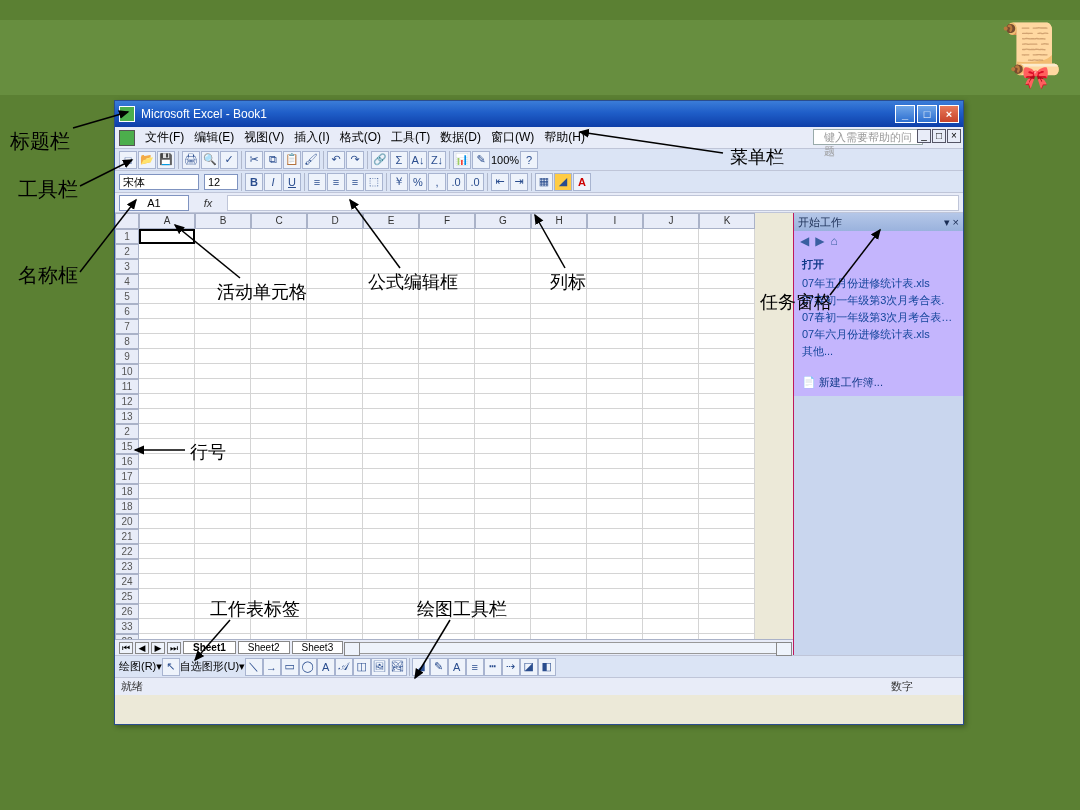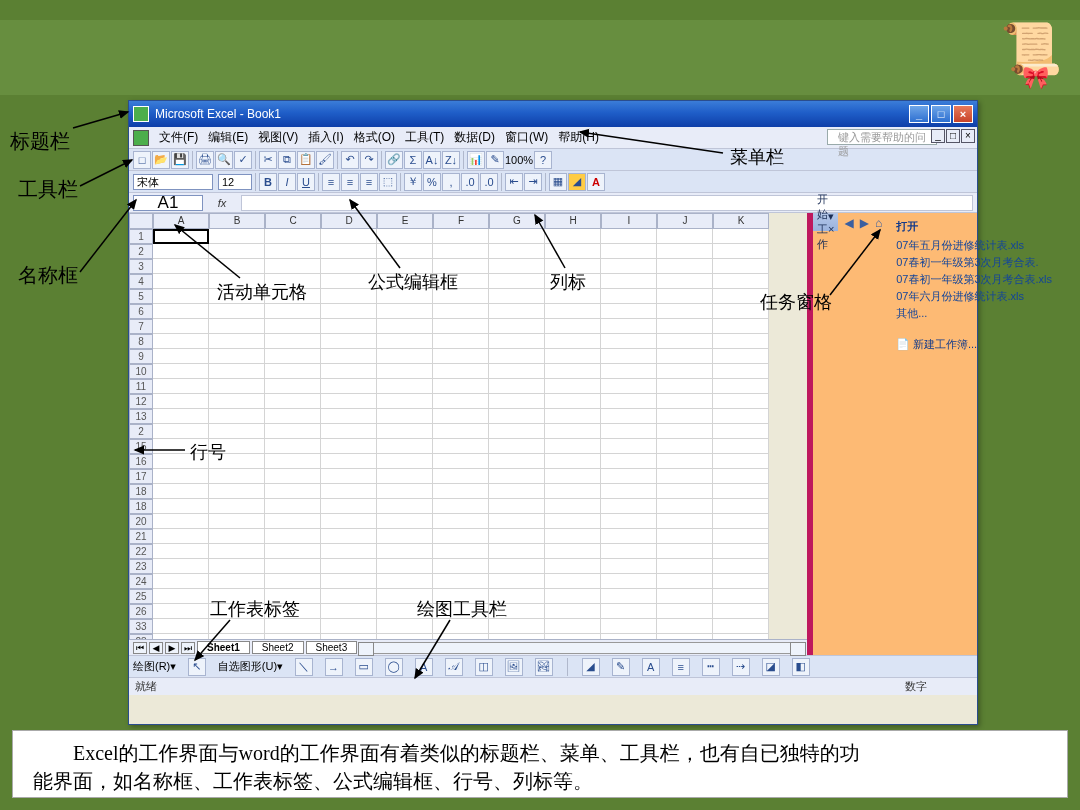--- a/index.html
+++ b/index.html
@@ -3,21 +3,21 @@
 <meta charset="utf-8">
 <style>
   * { box-sizing: border-box; }
   html, body { margin: 0; padding: 0; width: 1080px; height: 810px; overflow: hidden; font-family: "Microsoft YaHei", SimSun, Arial, sans-serif; }
   .slide { width: 1080px; height: 810px; background: #5b8033; position: relative; }
   .title-band { position: absolute; top: 20px; left: 0; right: 0; height: 75px; background: #678e3f; }
   .title-text { position: absolute; top: 25px; left: 20px; font-size: 36px; font-weight: bold; color: #fff; text-shadow: 2px 2px 4px rgba(0,0,0,0.4); font-family: "SimHei", "Microsoft YaHei", sans-serif; }
   .scroll-decor { position: absolute; top: 20px; right: 10px; width: 80px; height: 80px; }
   .scroll-decor::before { content:"📜"; font-size: 50px; position: absolute; top: 0; left: 10px; }
   .scroll-decor::after { content:"🎀"; font-size: 22px; position: absolute; top: 45px; left: 32px; color: #1b5fb0; }
-  .screenshot-area { position: absolute; top: 100px; left: 128px; width: 850px; height: 625px; background: #ece9d8; border: 1px solid #2a4d8e; box-shadow: 2px 2px 5px rgba(0,0,0,0.3); }
+  .screenshot-area { position: absolute; top: 100px; left: 114px; width: 850px; height: 625px; background: #ece9d8; border: 1px solid #2a4d8e; box-shadow: 2px 2px 5px rgba(0,0,0,0.3); }
   
   .win-titlebar { height: 26px; background: linear-gradient(180deg, #3b7dd8 0%, #1f5ec8 45%, #0e3ea8 100%); display:flex; align-items:center; color:#fff; font-size:12px; padding:0 4px; }
   .win-titlebar .icon { width:16px; height:16px; background:#4cae4c; border:1px solid #fff; margin-right:6px; }
   .win-titlebar .spacer { flex:1; }
   .win-btn { width:20px; height:18px; margin-left:2px; border:1px solid #fff; display:flex; align-items:center; justify-content:center; font-size:11px; font-weight:bold; }
   .win-min, .win-max { background: linear-gradient(#6fa6e8,#2d6fd0); }
   .win-close { background: linear-gradient(#e87a5a,#c8432a); }
   
   .menubar { height:22px; background:#e8ecf8; display:flex; align-items:center; font-size:12px; padding:0 4px; border-bottom:1px solid #bfc5d8; gap: 2px; color: #000; position:relative; }
   .menubar .app-icon{width:16px;height:16px;background:#4cae4c;border:1px solid #555;margin-right:4px;}
@@ -26,27 +26,27 @@
   .menubar .doc-btns{position:absolute;right:2px;top:2px;display:flex;gap:1px;}
   .menubar .doc-btns span{width:14px;height:14px;border:1px solid #556;background:#e8ecf8;font-size:10px;line-height:12px;text-align:center;}
   
   .toolbar { height:22px; background:#dbe4f5; border-bottom:1px solid #bfc5d8;display:flex;align-items:center;font-size:11px;padding:0 4px;gap:1px;}
   .tbtn{width:18px;height:18px;border:1px solid #a8b4d0;background:#eef3fb;display:inline-flex;align-items:center;justify-content:center;font-size:11px;color:#2a4d8e;}
   .tsep{width:1px;height:18px;background:#b0b8cc;margin:0 2px;}
   .tool2 .fontbox{width:80px;height:16px;border:1px solid #7f93c0;background:#fff;padding-left:3px;font-size:11px;line-height:14px;}
   .tool2 .sizebox{width:34px;height:16px;border:1px solid #7f93c0;background:#fff;padding-left:3px;font-size:11px;line-height:14px;margin-left:4px;}
   
   .fx-row{height:20px;background:#e8ecf8;display:flex;align-items:center;border-bottom:1px solid #bfc5d8;}
-  .namebox{width:70px;height:16px;border:1px solid #7f93c0;background:#fff;margin-left:4px;font-size:17px;text-align:center;line-height:14px;}
+  .namebox{width:70px;height:16px;border:1px solid #7f93c0;background:#fff;margin-left:4px;font-size:11px;text-align:center;line-height:14px;}
   .fxicon{width:38px;height:16px;display:flex;align-items:center;justify-content:center;font-style:italic;font-size:11px;color:#333;}
   .formula-input{flex:1;height:16px;border:1px solid #bfc5d8;background:#fff;margin-right:4px;}
   
   .gridwrap{display:flex;height:442px;}
   .leftgrid{flex:1;display:flex;flex-direction:column;}
-  .taskpane{width:170px;background:#fdba74;border-left:6px solid #be185d;display:flex;flex-direction:row;}
+  .taskpane{width:170px;background:#c4b5fd;border-left:1px solid #be185d;display:flex;flex-direction:column;}
   .colhead{display:flex;height:16px;}
   .corner{width:24px;background:#e8ecf8;border:1px solid #aab2c8;}
   .ch{width:56px;background:#e8ecf8;border:1px solid #aab2c8;font-size:10px;text-align:center;color:#333;line-height:14px;}
   .rows{flex:1;overflow:hidden;}
   .row{display:flex;height:15px;}
   .rh{width:24px;background:#e8ecf8;border:1px solid #aab2c8;font-size:10px;text-align:center;color:#555;line-height:13px;}
   .cell{width:56px;border-right:1px solid #d4d4d4;border-bottom:1px solid #d4d4d4;background:#fff;}
   .cell.active{border:2px solid #000;}
   
   .hscroll{height:16px;background:#e8ecf8;border-top:1px solid #aab2c8;display:flex;align-items:center;font-size:10px;}
@@ -60,21 +60,21 @@
   .hscroll .bar::after{right:-14px;}
   
   .tp-head{height:18px;background:linear-gradient(#b5c7e8,#9ab2dd);font-size:11px;display:flex;align-items:center;padding:0 4px;color:#1a2d55;justify-content:space-between;}
   .tp-nav{height:20px;display:flex;align-items:center;gap:6px;padding:0 6px;color:#3a5fa0;font-size:12px;}
   .tp-section{padding:6px 8px;font-size:11px;}
   .tp-section .hd{color:#123a8a;font-weight:bold;margin-bottom:4px;}
   .tp-section .item{color:#12449a;margin:2px 0;white-space:nowrap;overflow:hidden;text-overflow:ellipsis;}
   .tp-section .new{margin-top:16px;color:#123a8a;}
   .tp-fill{flex:1;background:#c9d6ee;}
   
-  .drawbar{height:22px;background:#dbe4f5;border-top:1px solid #bfc5d8;display:flex;align-items:center;font-size:11px;padding:0 4px;gap:12px;}
+  .drawbar{height:22px;background:#dbe4f5;border-top:1px solid #bfc5d8;display:flex;align-items:center;font-size:11px;padding:0 4px;gap:0;}
   
   .statusbar{height:18px;background:#e8ecf8;border-top:1px solid #bfc5d8;display:flex;align-items:center;font-size:11px;padding:0 6px;color:#333;position:relative;}
   .statusbar .right{position:absolute;right:50px;}
 
   
   .glabel{position:absolute;font-size:20px;color:#000;font-family:"SimSun","Microsoft YaHei",serif;}
   .albl{position:absolute;font-size:18px;color:#000;font-family:"SimSun","Microsoft YaHei",serif;}
 
   
   .footer-box{position:absolute;left:12px;right:12px;bottom:12px;height:68px;background:#fff;border:1px solid #aaa;padding:8px 20px;font-size:20px;line-height:28px;color:#000;font-family:"SimSun","Microsoft YaHei",serif;}
@@ -701,17 +701,13 @@
 
     <line x1="830" y1="295" x2="880" y2="230" stroke="#000" stroke-width="1.5" marker-end="url(#arrhead)"></line>
 
     <line x1="185" y1="450" x2="135" y2="450" stroke="#000" stroke-width="1.5" marker-end="url(#arrhead)"></line>
 
     <line x1="230" y1="620" x2="195" y2="660" stroke="#000" stroke-width="1.5" marker-end="url(#arrhead)"></line>
 
     <line x1="450" y1="620" x2="415" y2="678" stroke="#000" stroke-width="1.5" marker-end="url(#arrhead)"></line>
   </svg>
 
-  <div class="footer-box">
-    <span>　　Excel的工作界面与word的工作界面有着类似的标题栏、菜单、工具栏，也有自已独特的功</span><br>
-    <span>能界面，如名称框、工作表标签、公式编辑框、行号、列标等。</span>
-  </div>
 </div>
 
 </body></html>

